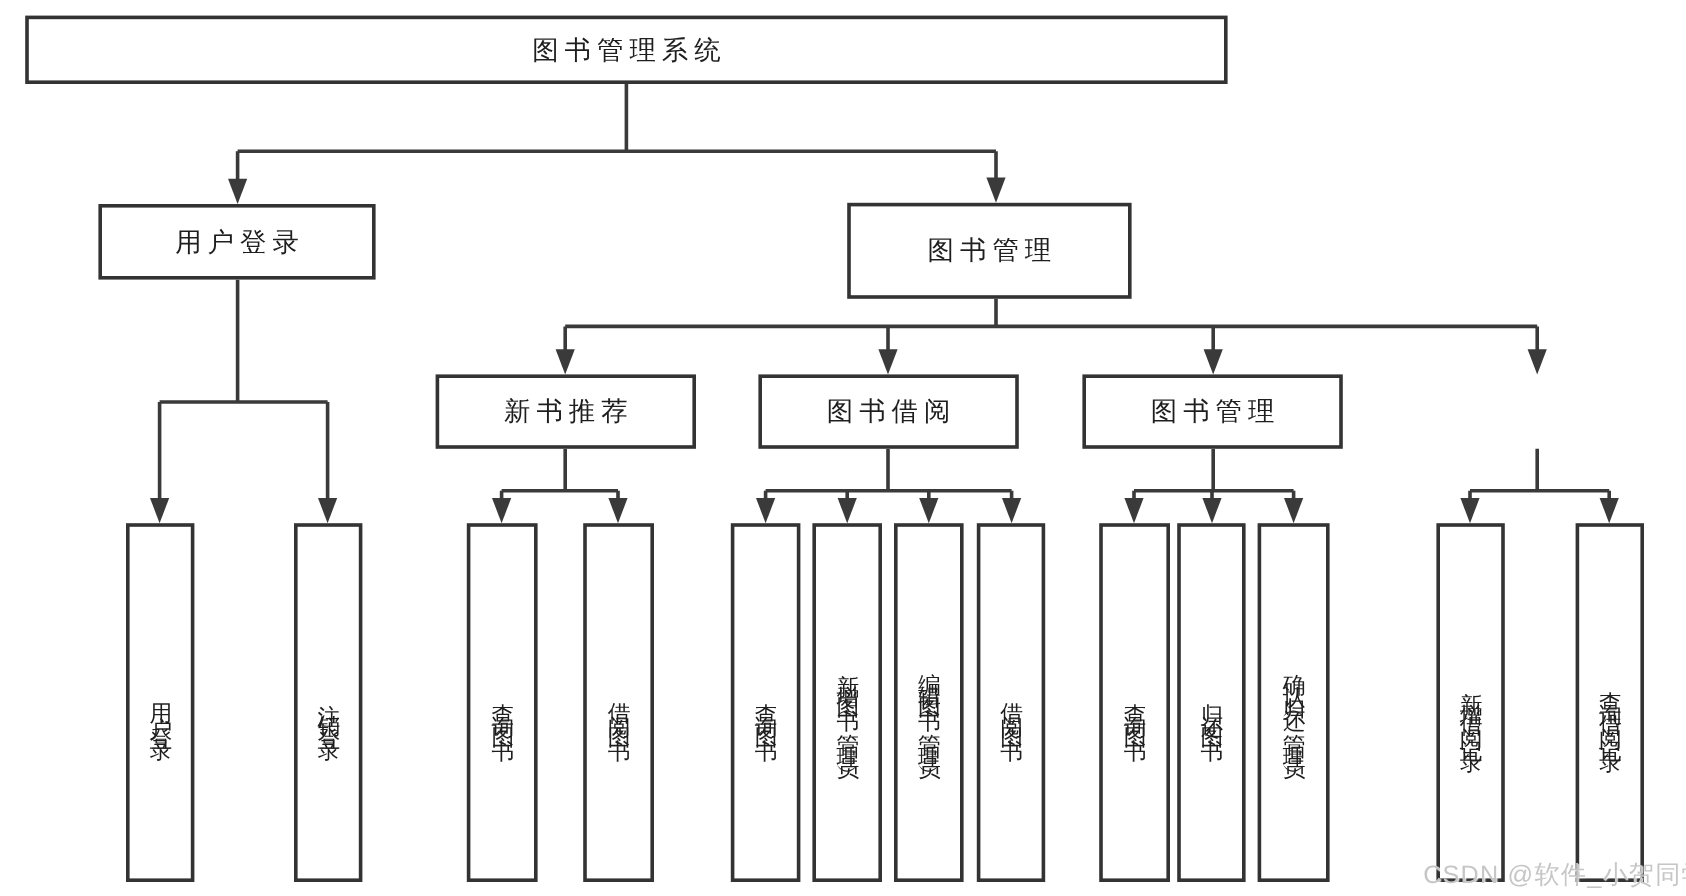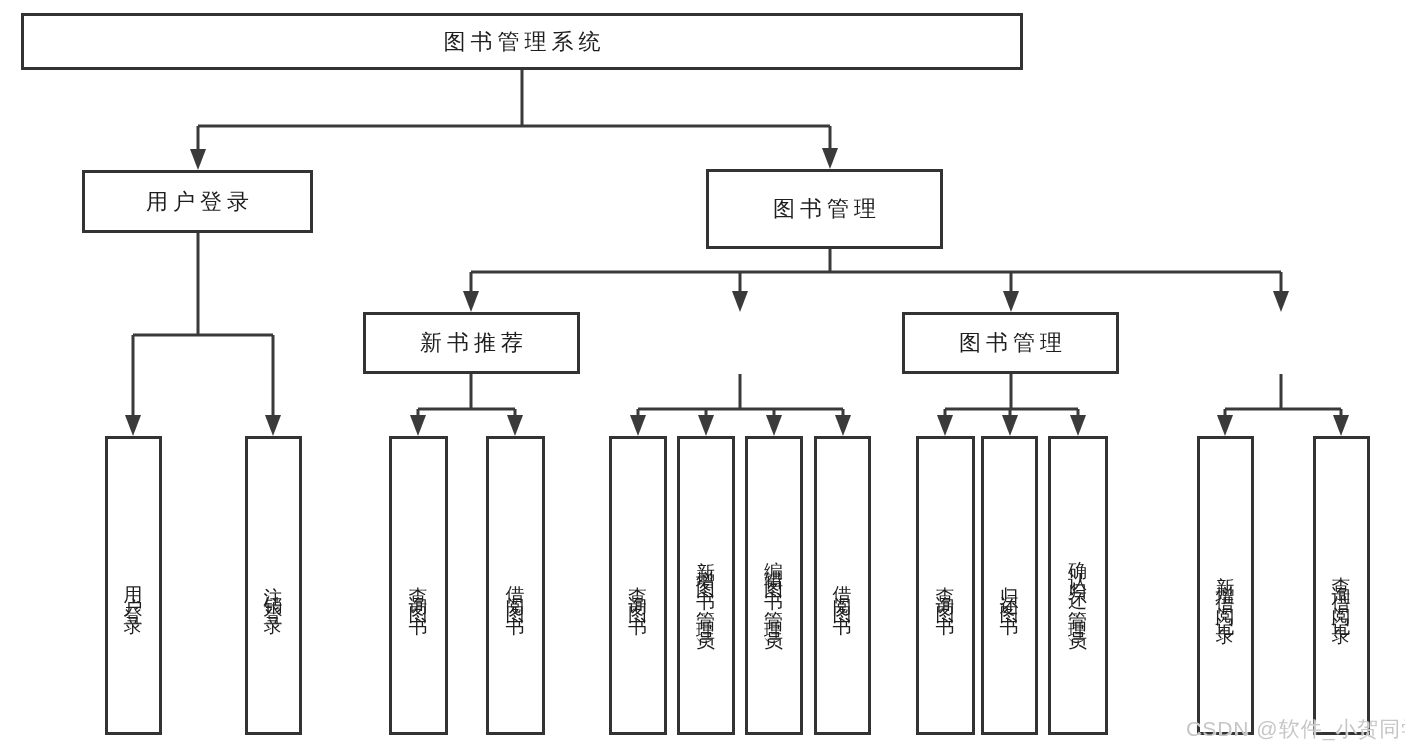--- a/index.html
+++ b/index.html
@@ -104,20 +104,21 @@
       <polygon points="1333,415 1349,415 1341,436"></polygon>
     </g>
   </svg>
 
   <div class="node" style="left:21px; top:13px; width:1002px; height:57px;">图书管理系统</div>
 
   <div class="node" style="left:82px; top:170px; width:231px; height:63px;">用户登录</div>
   <div class="node" style="left:706px; top:169px; width:237px; height:80px;">图书管理</div>
 
   <div class="node" style="left:363px; top:312px; width:217px; height:62px;">新书推荐</div>
+  <div class="node" style="left:632px; top:312px; width:217px; height:62px;">图书借阅</div>
   <div class="node" style="left:902px; top:312px; width:217px; height:62px;">图书管理</div>
 
   <div class="node leaf" style="left:105px; top:436px; width:57px; height:299px;">用户登录</div>
   <div class="node leaf" style="left:245px; top:436px; width:57px; height:299px;">注销登录</div>
 
   <div class="node leaf" style="left:389px; top:436px; width:59px; height:299px;">查询图书</div>
   <div class="node leaf" style="left:486px; top:436px; width:59px; height:299px;">借阅图书</div>
 
   <div class="node leaf" style="left:609px; top:436px; width:58px; height:299px;">查询图书</div>
   <div class="node leaf" style="left:677px; top:436px; width:58px; height:299px;">新增图书（管理员）</div>

